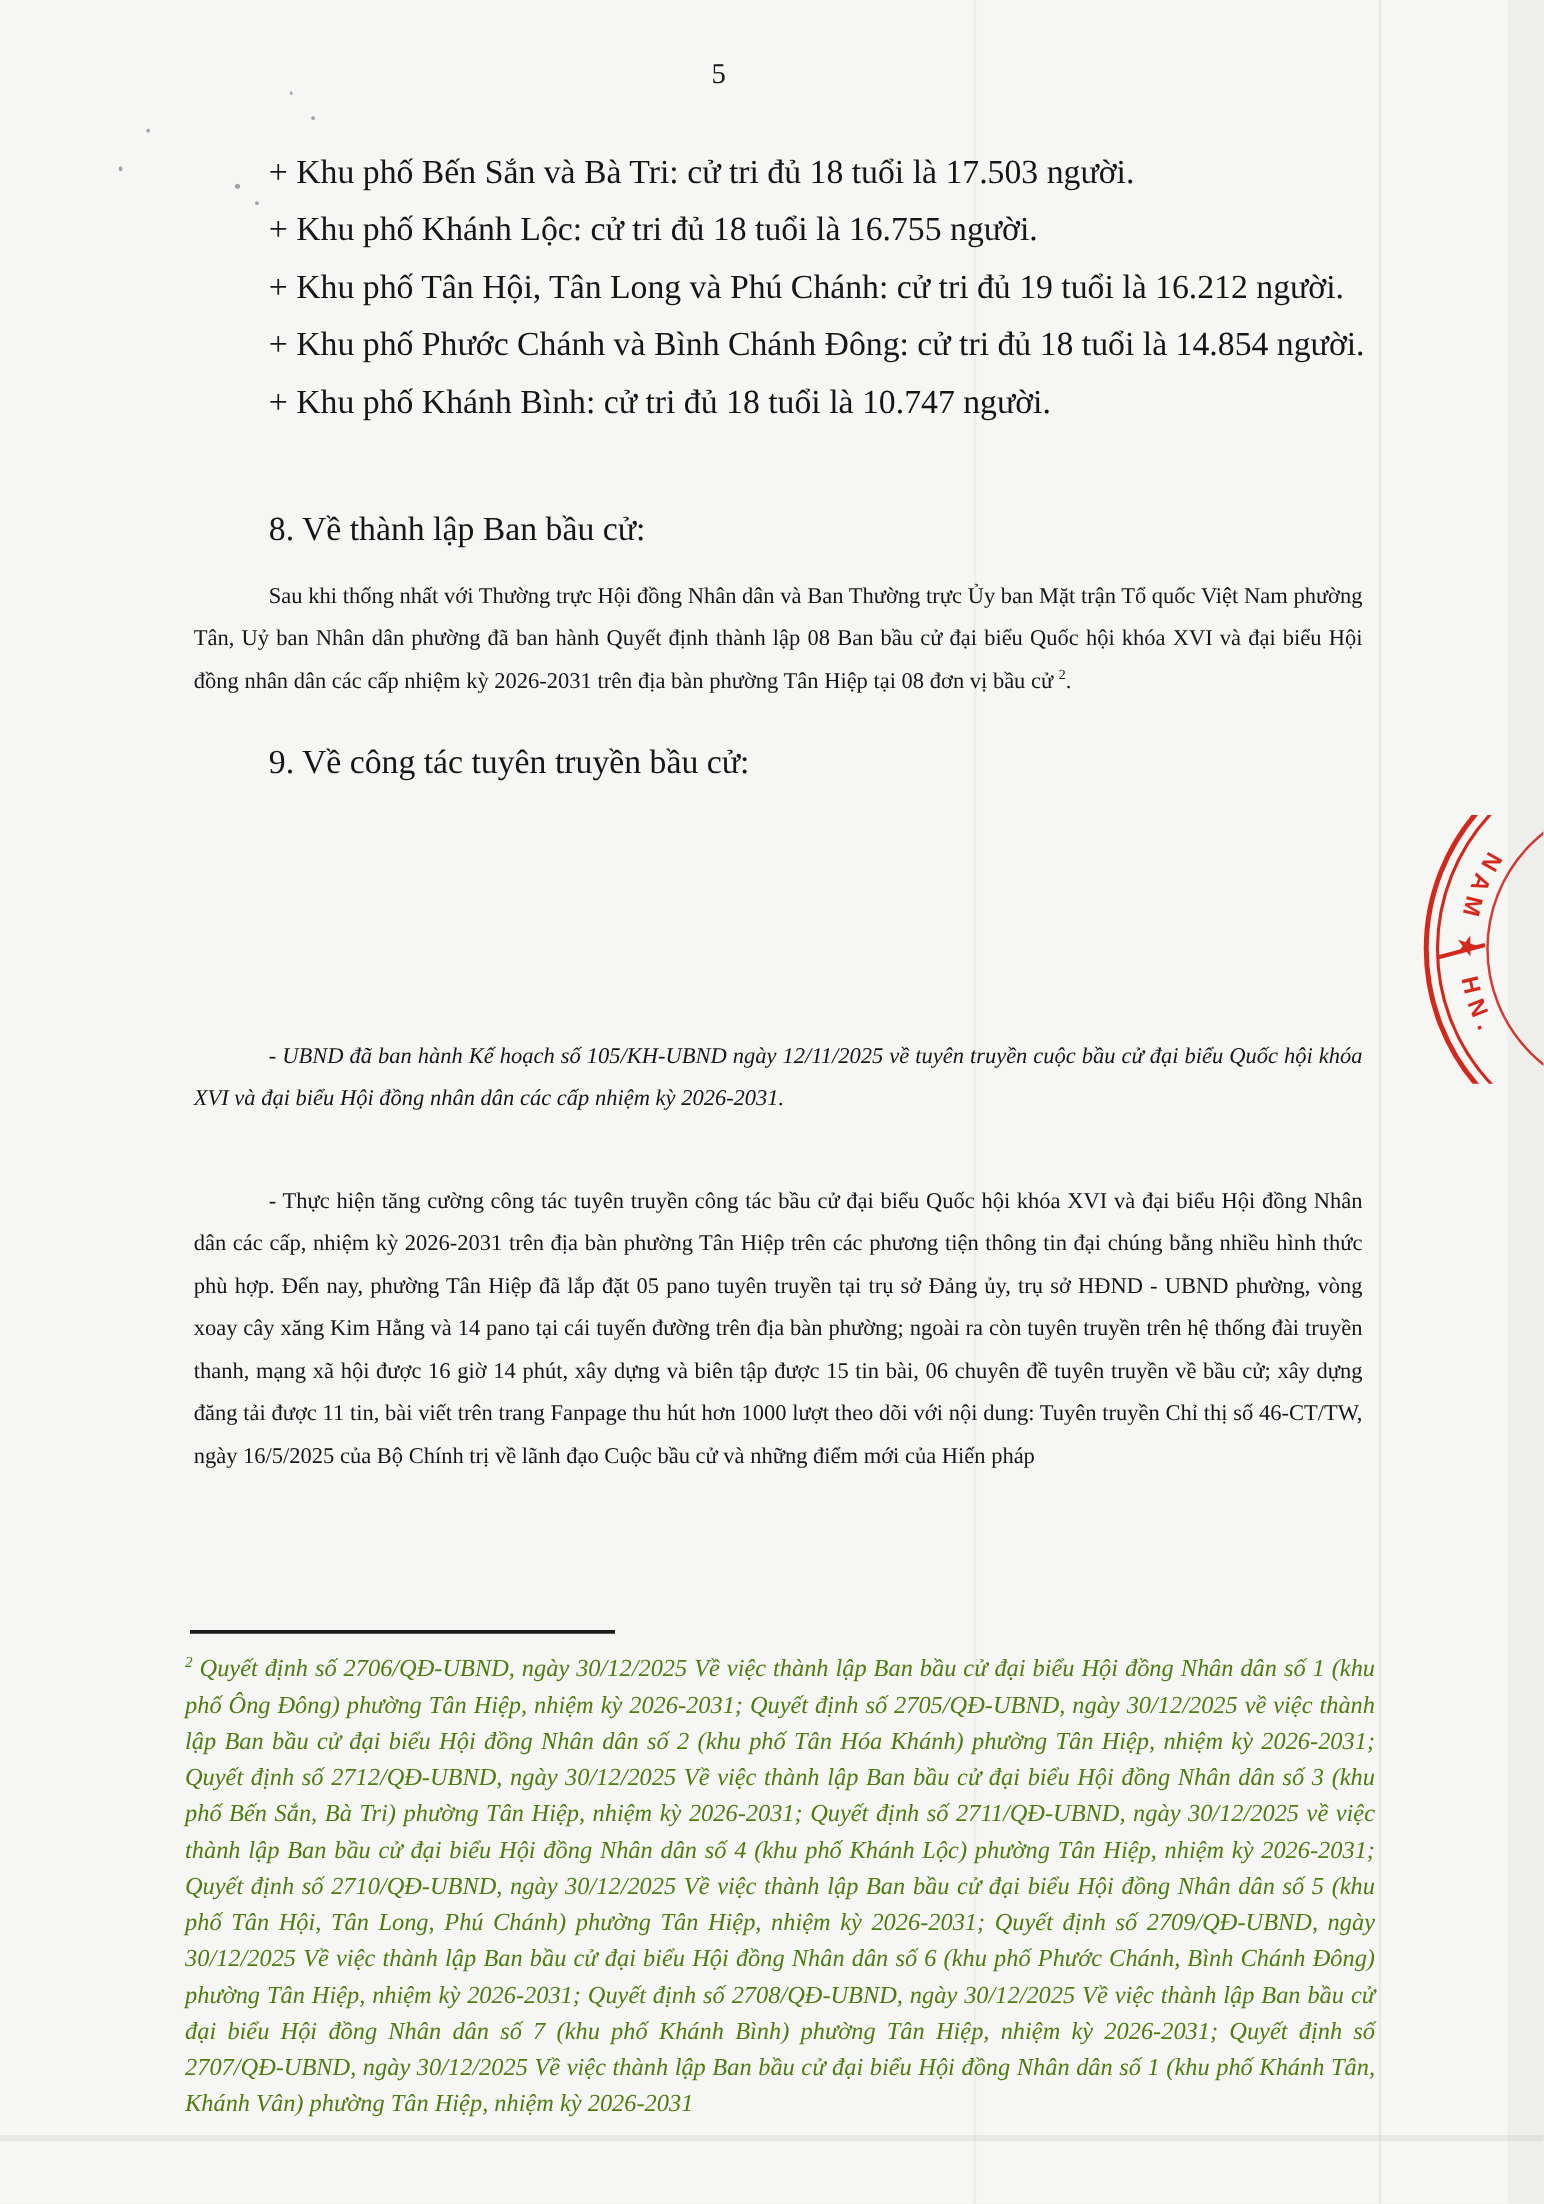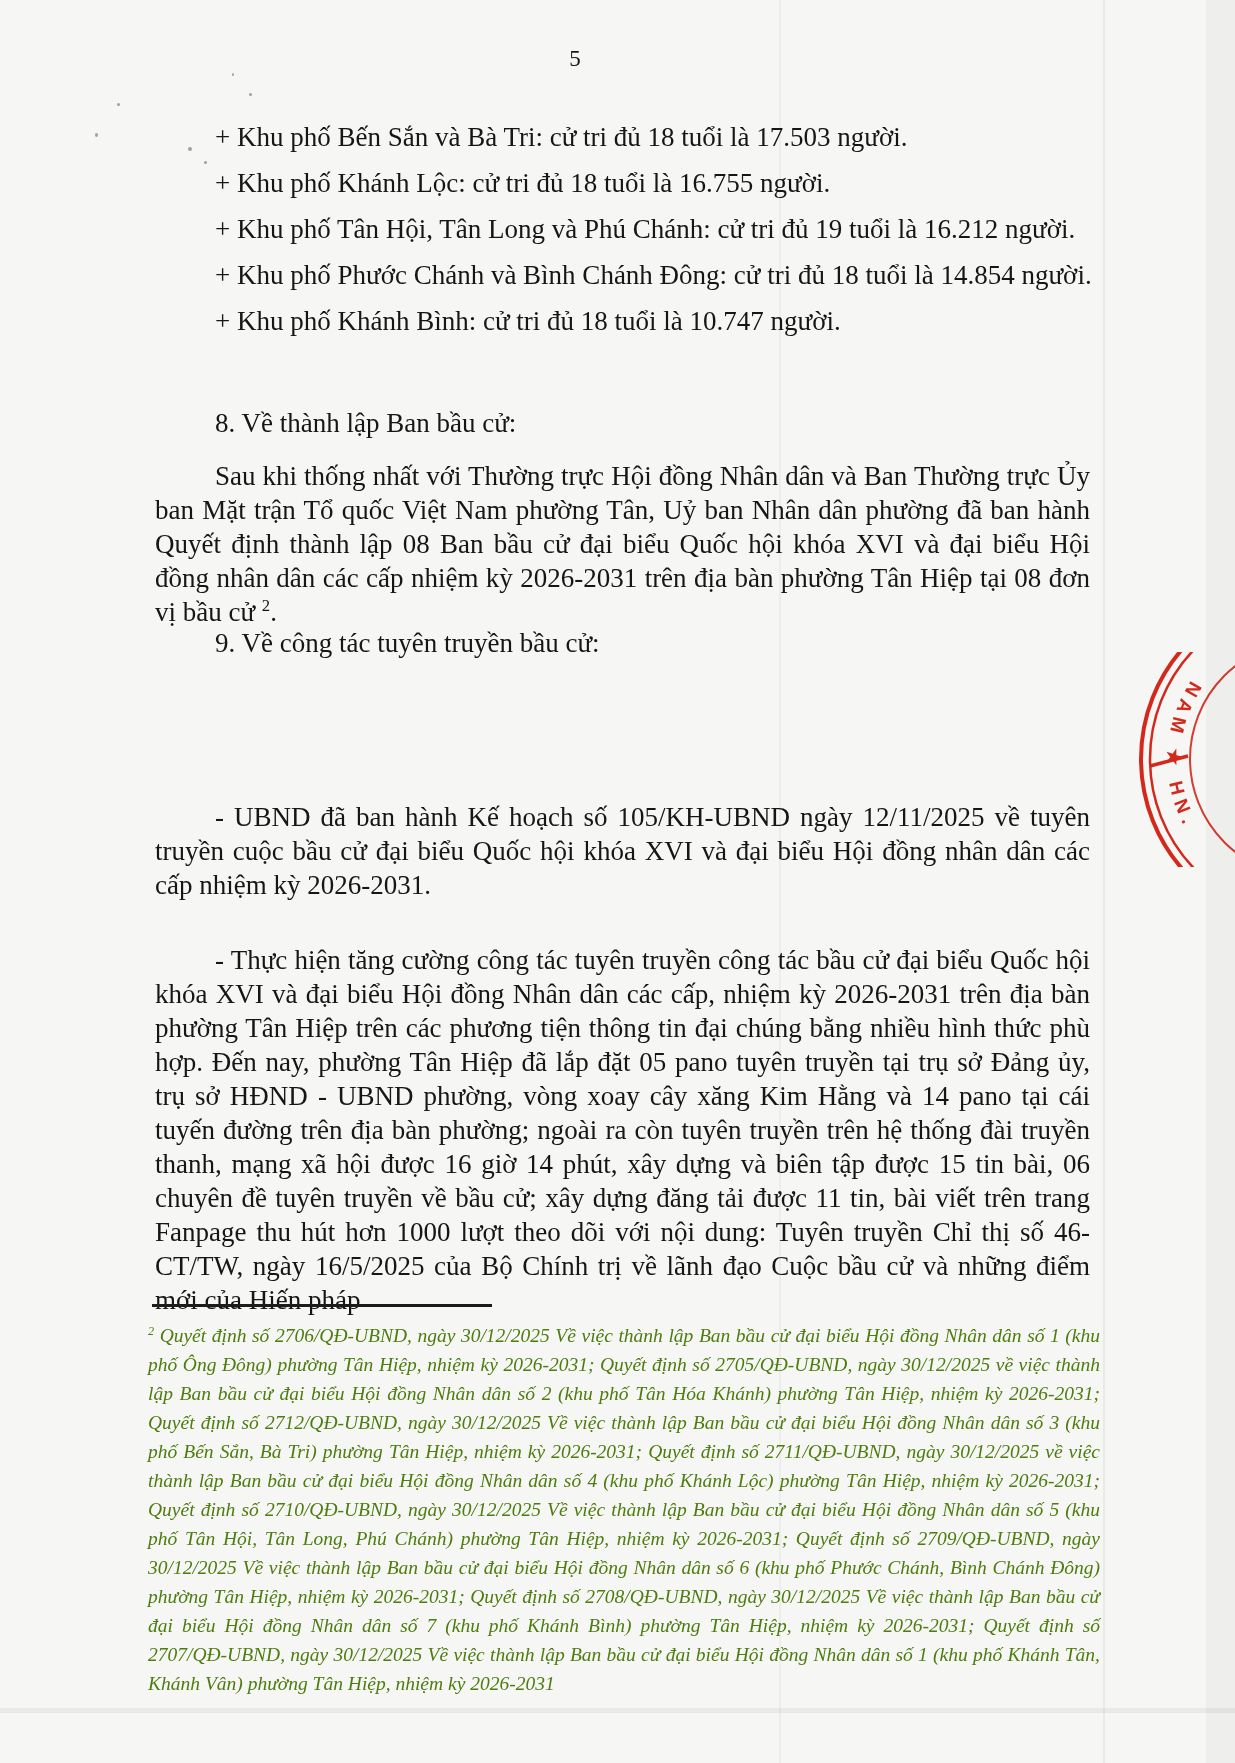--- a/index.html
+++ b/index.html
@@ -19,29 +19,29 @@
   .voter-list {
     position:absolute; top:114px; left:155px; width:960px;
     font-size:27px; line-height:46px; white-space:nowrap;
   }
   .voter-list .item { padding-left:60px; }
   .h-bold {
     position:absolute; left:215px;
     font-size:27px; font-weight:normal; line-height:34px; white-space:nowrap;
   }
   .h8 { top:406px; }
-  .h9 { top:626px; }
+  .h9 { top:592px; }
   .para {
     position:absolute; left:155px; width:935px;
-    font-size:27px; line-height:34px;
+    font-size:18px; line-height:34px;
     text-align:justify; text-indent:60px;
   }
   .p8  { top:459px; }
   .p9a { top:672px; }
-  .p9b { top:800px; }
+  .p9b { top:827px;font-style:italic; }
   .p9c { top:943px; }
   sup { font-size:0.62em; line-height:0; }
   .fn-rule {
     position:absolute; top:1304px; left:152px; width:340px; height:3px;
     background:#1c1c1c;
   }
   .footnote {
     position:absolute; top:1321px; left:148px; width:952px;
     font-size:19.5px; line-height:29px; font-style:italic;
     text-align:justify; color:#4d7c0f;

